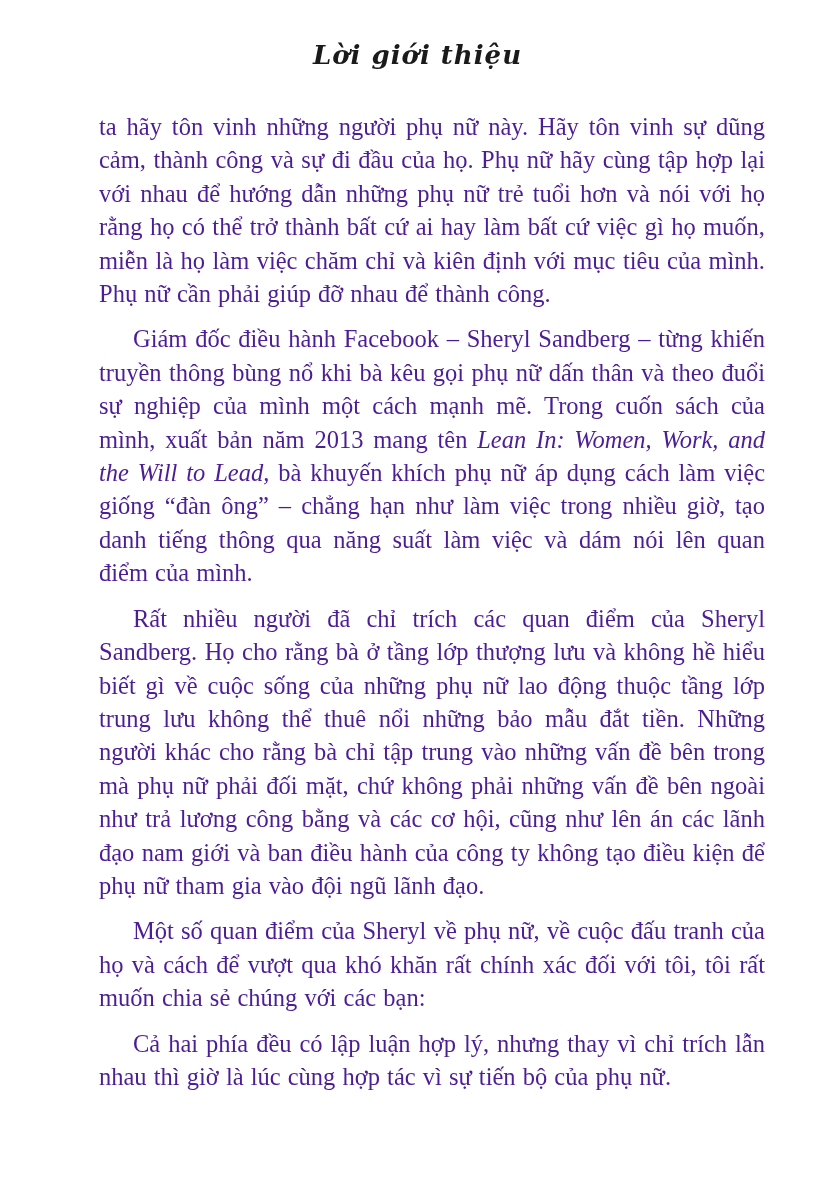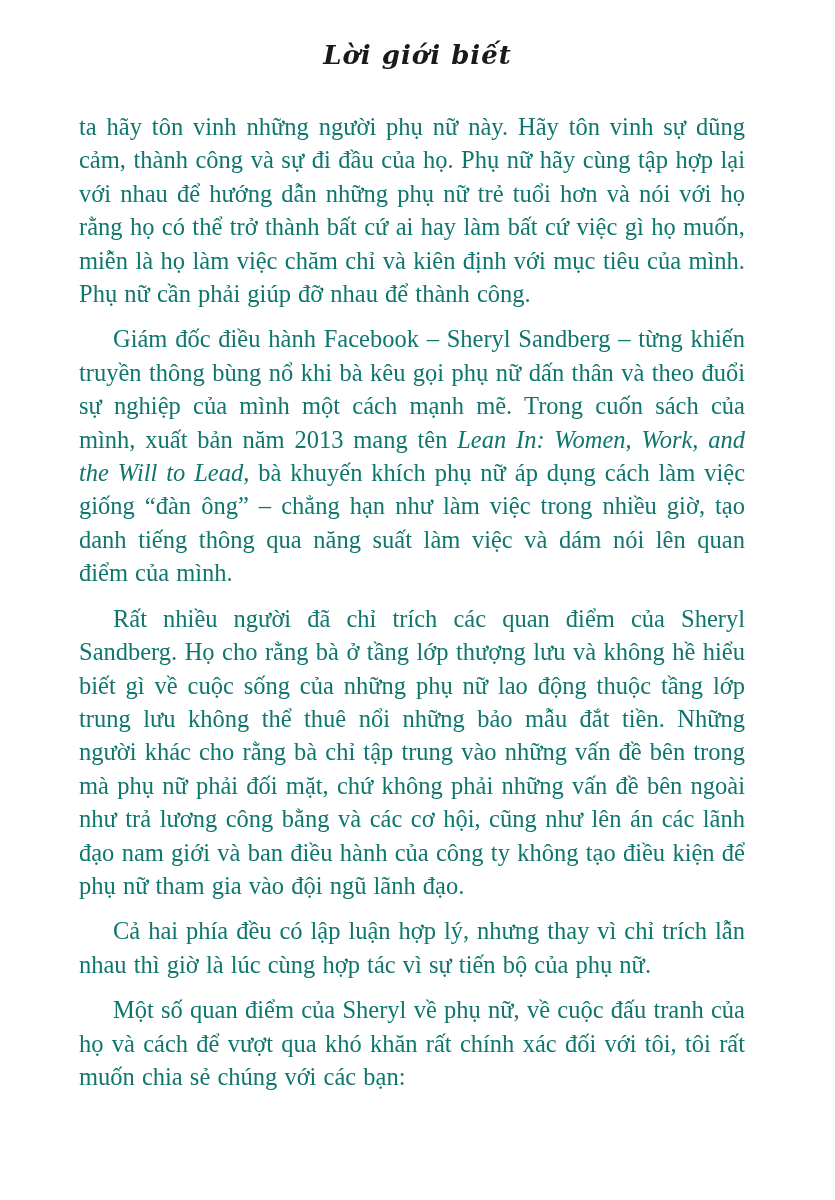--- a/index.html
+++ b/index.html
@@ -25,26 +25,26 @@
     font-family: "DejaVu Serif", serif;
     font-style: italic;
     font-weight: 600;
     font-size: 26px;
     letter-spacing: 1px;
     color: #1a1a1a;
   }
   .body-text {
     position: absolute;
     top: 110px;
-    left: 79px;
+    left: 99px;
     width: 666px;
     font-size: 24.5px;
     line-height: 33.4px;
     text-align: justify;
-    color: #0f766e;
+    color: #4c1d95;
   }
   .para {
     margin: 0 0 12px 0;
     word-spacing: 1px;
   }
   .para.indent {
     text-indent: 34px;
   }
   .seg.em {
     font-style: italic;
@@ -68,24 +68,24 @@
   .footer .dot {
     font-size: 13px;
     vertical-align: 5px;
   }
 </style>
 </head>
 <body>
 
 <div class="page">
 
-  <div class="running-head">Lời giới biết</div>
+  <div class="running-head">Lời giới thiệu</div>
 
   <div class="body-text">
       <p class="para"><span class="seg">ta hãy tôn vinh những người phụ nữ này. Hãy tôn vinh sự dũng cảm, thành công và sự đi đầu của họ. Phụ nữ hãy cùng tập hợp lại với nhau để hướng dẫn những phụ nữ trẻ tuổi hơn và nói với họ rằng họ có thể trở thành bất cứ ai hay làm bất cứ việc gì họ muốn, miễn là họ làm việc chăm chỉ và kiên định với mục tiêu của mình. Phụ nữ cần phải giúp đỡ nhau để thành công.</span></p>
       <p class="para indent"><span class="seg">Giám đốc điều hành Facebook – Sheryl Sandberg – từng khiến truyền thông bùng nổ khi bà kêu gọi phụ nữ dấn thân và theo đuổi sự nghiệp của mình một cách mạnh mẽ. Trong cuốn sách của mình, xuất bản năm 2013 mang tên </span><span class="seg em">Lean In: Women, Work, and the Will to Lead,</span><span class="seg"> bà khuyến khích phụ nữ áp dụng cách làm việc giống “đàn ông” – chẳng hạn như làm việc trong nhiều giờ, tạo danh tiếng thông qua năng suất làm việc và dám nói lên quan điểm của mình.</span></p>
       <p class="para indent"><span class="seg">Rất nhiều người đã chỉ trích các quan điểm của Sheryl Sandberg. Họ cho rằng bà ở tầng lớp thượng lưu và không hề hiểu biết gì về cuộc sống của những phụ nữ lao động thuộc tầng lớp trung lưu không thể thuê nổi những bảo mẫu đắt tiền. Những người khác cho rằng bà chỉ tập trung vào những vấn đề bên trong mà phụ nữ phải đối mặt, chứ không phải những vấn đề bên ngoài như trả lương công bằng và các cơ hội, cũng như lên án các lãnh đạo nam giới và ban điều hành của công ty không tạo điều kiện để phụ nữ tham gia vào đội ngũ lãnh đạo.</span></p>
+      <p class="para indent"><span class="seg">Một số quan điểm của Sheryl về phụ nữ, về cuộc đấu tranh của họ và cách để vượt qua khó khăn rất chính xác đối với tôi, tôi rất muốn chia sẻ chúng với các bạn:</span></p>
       <p class="para indent"><span class="seg">Cả hai phía đều có lập luận hợp lý, nhưng thay vì chỉ trích lẫn nhau thì giờ là lúc cùng hợp tác vì sự tiến bộ của phụ nữ.</span></p>
-      <p class="para indent"><span class="seg">Một số quan điểm của Sheryl về phụ nữ, về cuộc đấu tranh của họ và cách để vượt qua khó khăn rất chính xác đối với tôi, tôi rất muốn chia sẻ chúng với các bạn:</span></p>
     </div>
 
 
 </div>
 
 </body></html>

